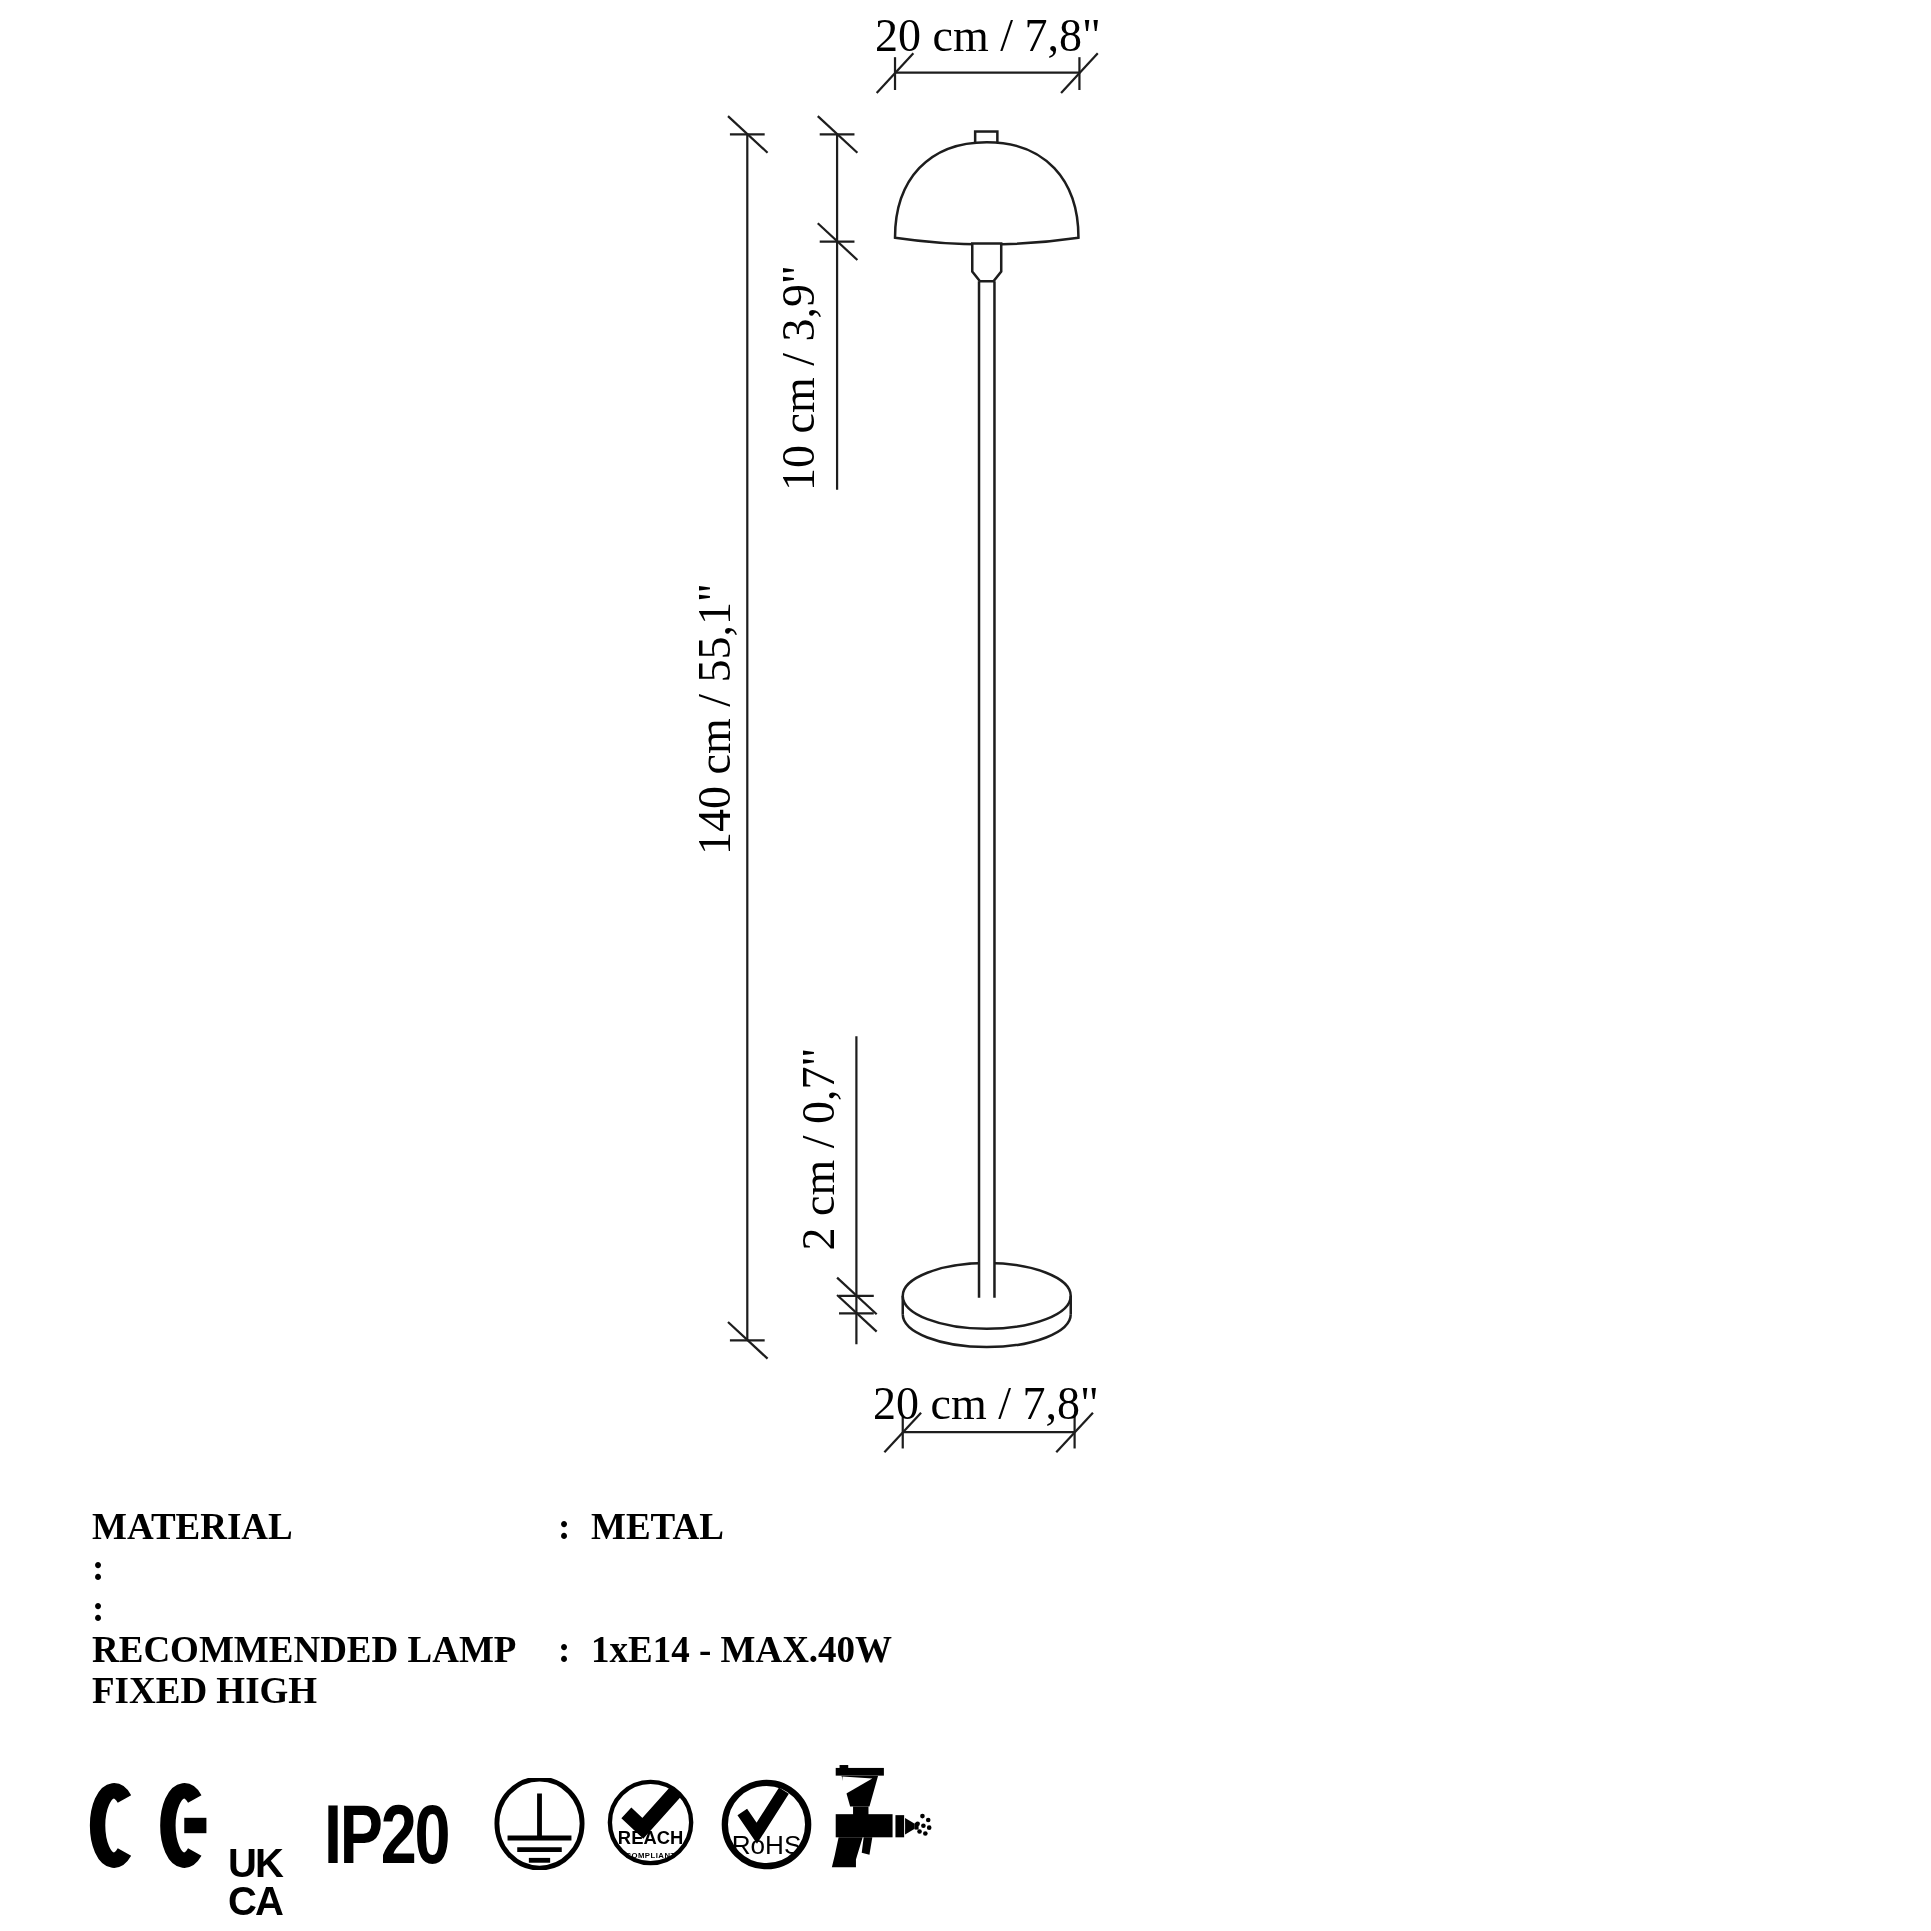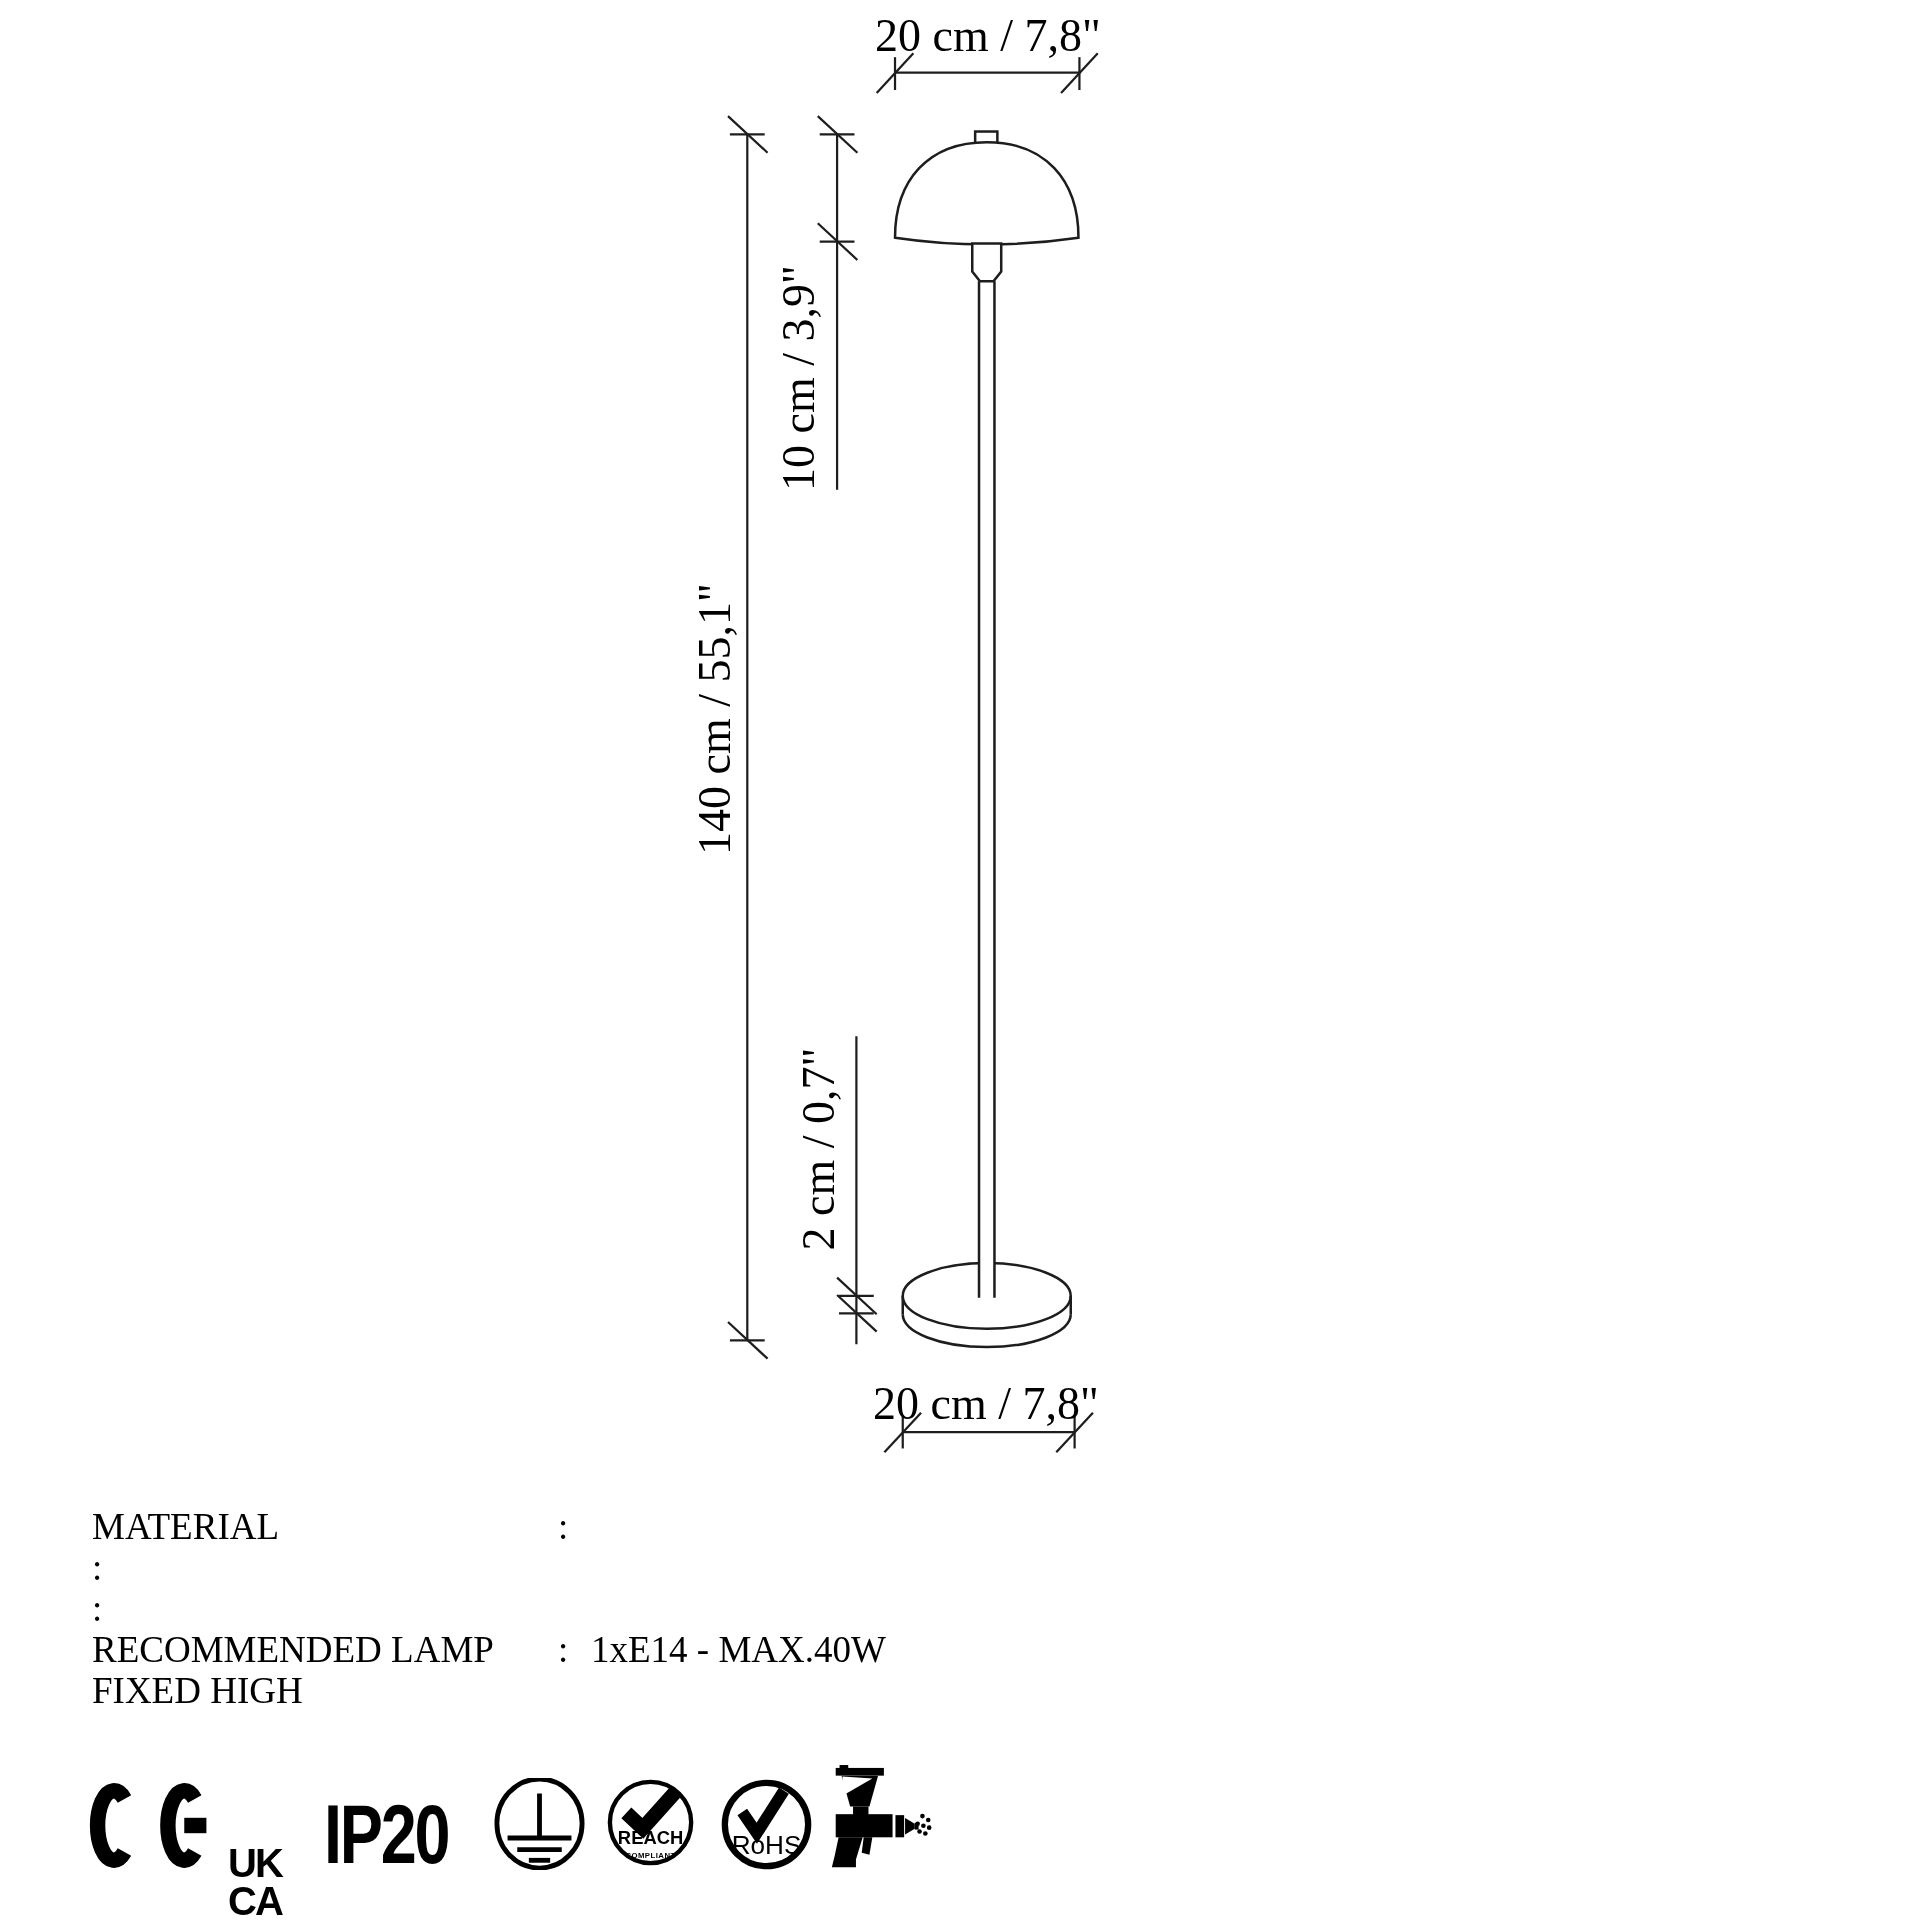--- a/index.html
+++ b/index.html
@@ -3,21 +3,21 @@
 <meta charset="utf-8">
 <style>
   html,body{margin:0;padding:0;background:#fff;}
   .page{position:relative;width:1931px;height:1931px;background:#fff;overflow:hidden;
         font-family:"Liberation Serif",serif;color:#000;}
   svg{display:block;}
   .drawing-svg{position:absolute;left:0;top:0;}
   .dim-label{position:absolute;font-size:46px;white-space:nowrap;color:#000;
              transform:translate(-50%,-50%);}
   .dim-label.rot{transform:translate(-50%,-50%) rotate(-90deg);}
-  .specs{position:absolute;left:92px;top:1506px;font-weight:400;font-size:37px;line-height:41px;}
+  .specs{position:absolute;left:92px;top:1506px;font-weight:700;font-size:37px;line-height:41px;}
   .spec-row{display:grid;grid-template-columns:466px 33px auto;white-space:nowrap;}
   .icon{position:absolute;}
   .ukca{left:228px;top:1844px;font-family:"Liberation Sans",sans-serif;font-weight:700;
         font-size:40px;line-height:38px;letter-spacing:-1.9px;}
   .ip20{left:324px;top:1791px;font-family:"Liberation Sans",sans-serif;font-weight:700;
         font-size:83px;line-height:87px;letter-spacing:-2.9px;transform:scaleX(0.78);
         transform-origin:0 0;}
   .badge-text{font-family:"Liberation Sans",sans-serif;}
 </style>
 </head>
@@ -87,20 +87,21 @@
   <div class="dim-label" style="left:988px;top:35px;">20 cm / 7,8"</div>
   <div class="dim-label rot" style="left:714px;top:719px;">140 cm / 55,1"</div>
   <div class="dim-label rot" style="left:798px;top:378px;">10 cm / 3,9"</div>
   <div class="dim-label rot" style="left:818px;top:1149px;">2 cm / 0,7"</div>
   <div class="dim-label" style="left:986px;top:1403px;">20 cm / 7,8"</div>
 
   <div class="specs">
     <div class="spec-row">
       <span>MATERIAL</span>
       <span>:</span>
+      <span>METAL</span>
     </div>
     <div class="spec-row">
       <span>:</span>
     </div>
     <div class="spec-row">
       <span>:</span>
     </div>
     <div class="spec-row">
       <span>RECOMMENDED LAMP</span>
       <span>:</span>

